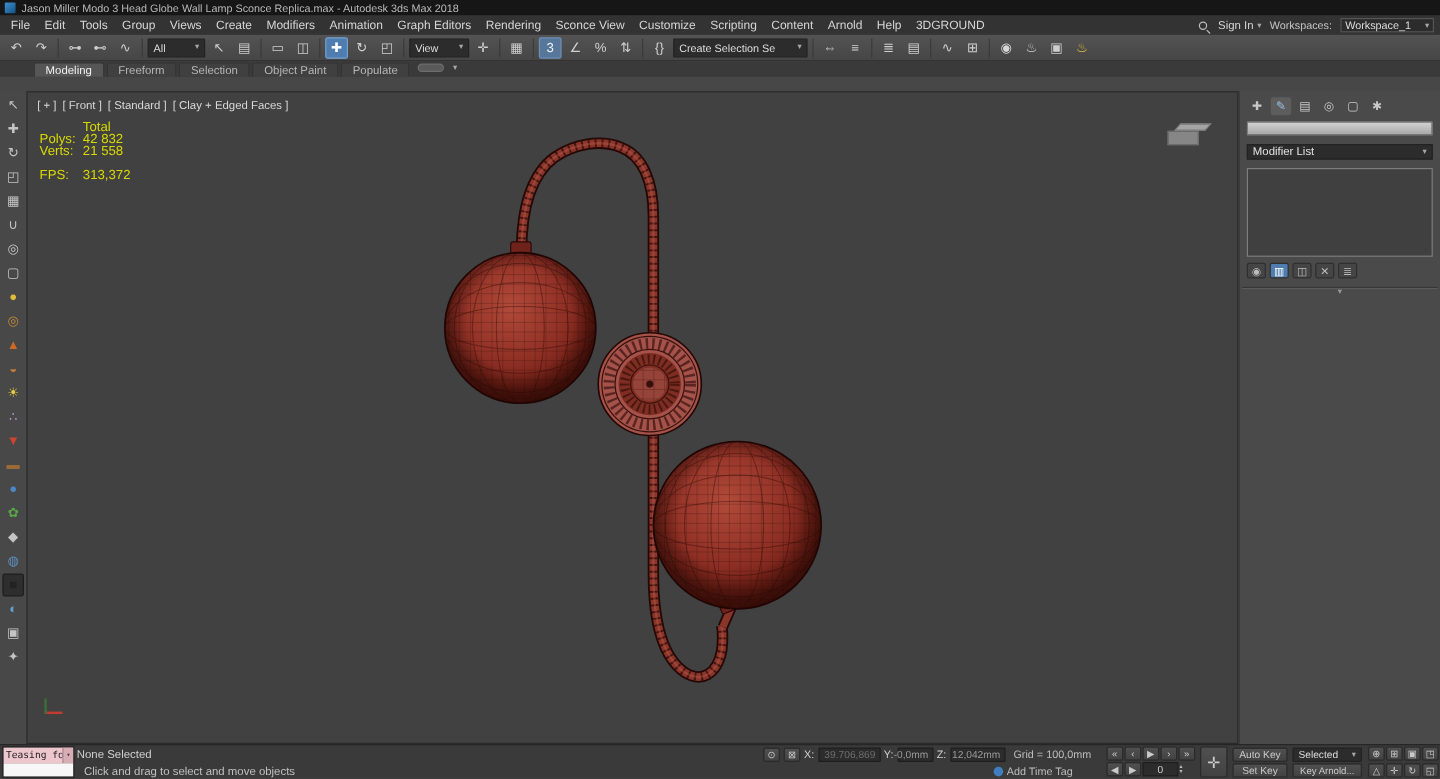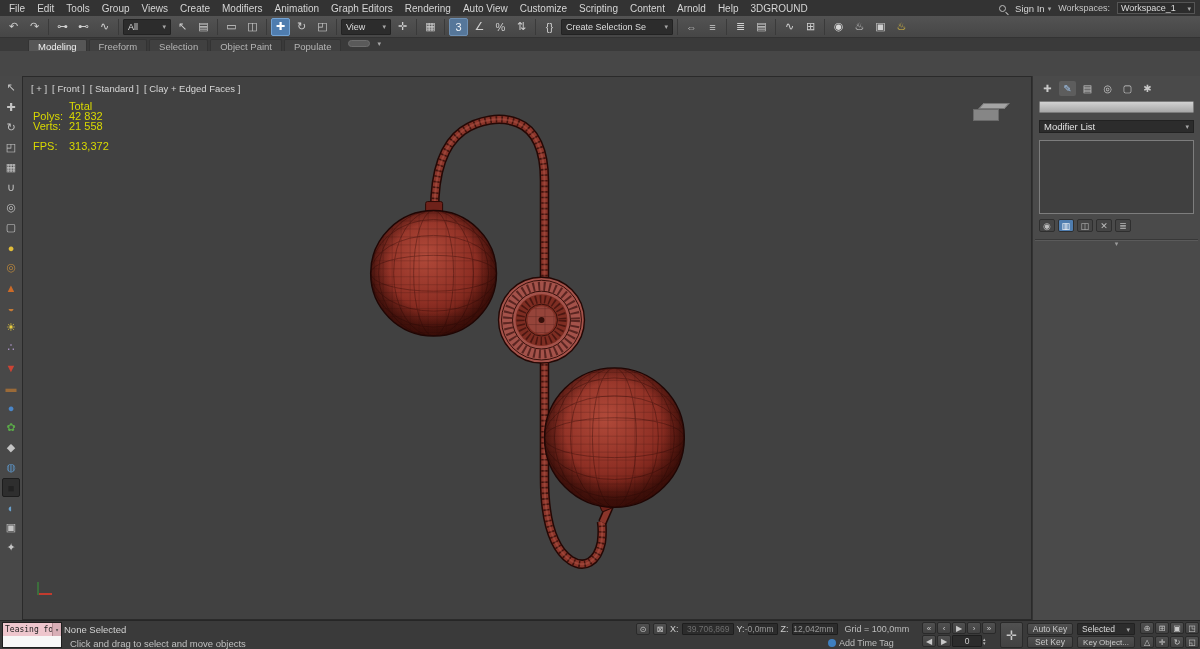--- a/index.html
+++ b/index.html
@@ -116,33 +116,37 @@
 .seldd{position:absolute;left:1077px;top:2px;width:58px;height:12px;font-size:8.5px}
 .keyfilters{position:absolute;left:1077px;top:15px;width:58px;font-size:8px}
 .nav{position:absolute;left:1140px;top:1px;display:grid;grid-template-columns:repeat(4,14px);grid-auto-rows:13px;gap:1px}
 .nav .sb-btn{min-width:14px;width:14px}
 </style>
 </head>
 <body>
 
 <div class="app" data-name="3ds-max-window">
 
+  <div class="titlebar" data-name="title-bar">
+    <span class="app-icon" data-name="3ds-max-logo-icon"></span>
+    <span class="title-text" data-name="window-title">Jason Miller Modo 3 Head Globe Wall Lamp Sconce Replica.max - Autodesk 3ds Max 2018</span>
+  </div>
 
   <div class="menubar" data-name="menu-bar">
     <span class="menu-item" data-name="menu-file">File</span>
     <span class="menu-item" data-name="menu-edit">Edit</span>
     <span class="menu-item" data-name="menu-tools">Tools</span>
     <span class="menu-item" data-name="menu-group">Group</span>
     <span class="menu-item" data-name="menu-views">Views</span>
     <span class="menu-item" data-name="menu-create">Create</span>
     <span class="menu-item" data-name="menu-modifiers">Modifiers</span>
     <span class="menu-item" data-name="menu-animation">Animation</span>
     <span class="menu-item" data-name="menu-graph-editors">Graph Editors</span>
     <span class="menu-item" data-name="menu-rendering">Rendering</span>
-    <span class="menu-item" data-name="menu-civil-view">Auto View</span>
+    <span class="menu-item" data-name="menu-civil-view">Sconce View</span>
     <span class="menu-item" data-name="menu-customize">Customize</span>
     <span class="menu-item" data-name="menu-scripting">Scripting</span>
     <span class="menu-item" data-name="menu-content">Content</span>
     <span class="menu-item" data-name="menu-arnold">Arnold</span>
     <span class="menu-item" data-name="menu-help">Help</span>
     <span class="menu-item" data-name="menu-3dground">3DGROUND</span>
     <div class="menu-right">
       <span class="mag" data-name="search-icon"></span>
       <span class="signin" data-name="sign-in-button">
         <span data-name="sign-in-label">Sign In</span>
@@ -444,21 +448,21 @@
       </div>
     </div>
 
     <span class="sb-btn setkeys" data-name="set-keys-button">✛</span>
     <span class="sb-btn autokey" data-name="auto-key-button">Auto Key</span>
     <span class="sb-btn setkey" data-name="set-key-button">Set Key</span>
     <span class="dd seldd" data-name="key-mode-dropdown">
       <span data-name="key-mode-value">Selected</span>
       <span class="caret" data-name="chevron-down-icon">▾</span>
     </span>
-    <span class="sb-btn keyfilters" data-name="key-filters-button">Key Object...</span>
+    <span class="sb-btn keyfilters" data-name="key-filters-button">Key Arnold...</span>
 
     <div class="nav" data-name="viewport-navigation-controls">
       <span class="sb-btn" data-name="zoom-icon">⊕</span>
       <span class="sb-btn" data-name="zoom-all-icon">⊞</span>
       <span class="sb-btn" data-name="zoom-extents-icon">▣</span>
       <span class="sb-btn" data-name="zoom-extents-all-icon">◳</span>
       <span class="sb-btn" data-name="field-of-view-icon">△</span>
       <span class="sb-btn" data-name="pan-view-icon">✛</span>
       <span class="sb-btn" data-name="orbit-icon">↻</span>
       <span class="sb-btn" data-name="maximize-viewport-icon">◱</span>

